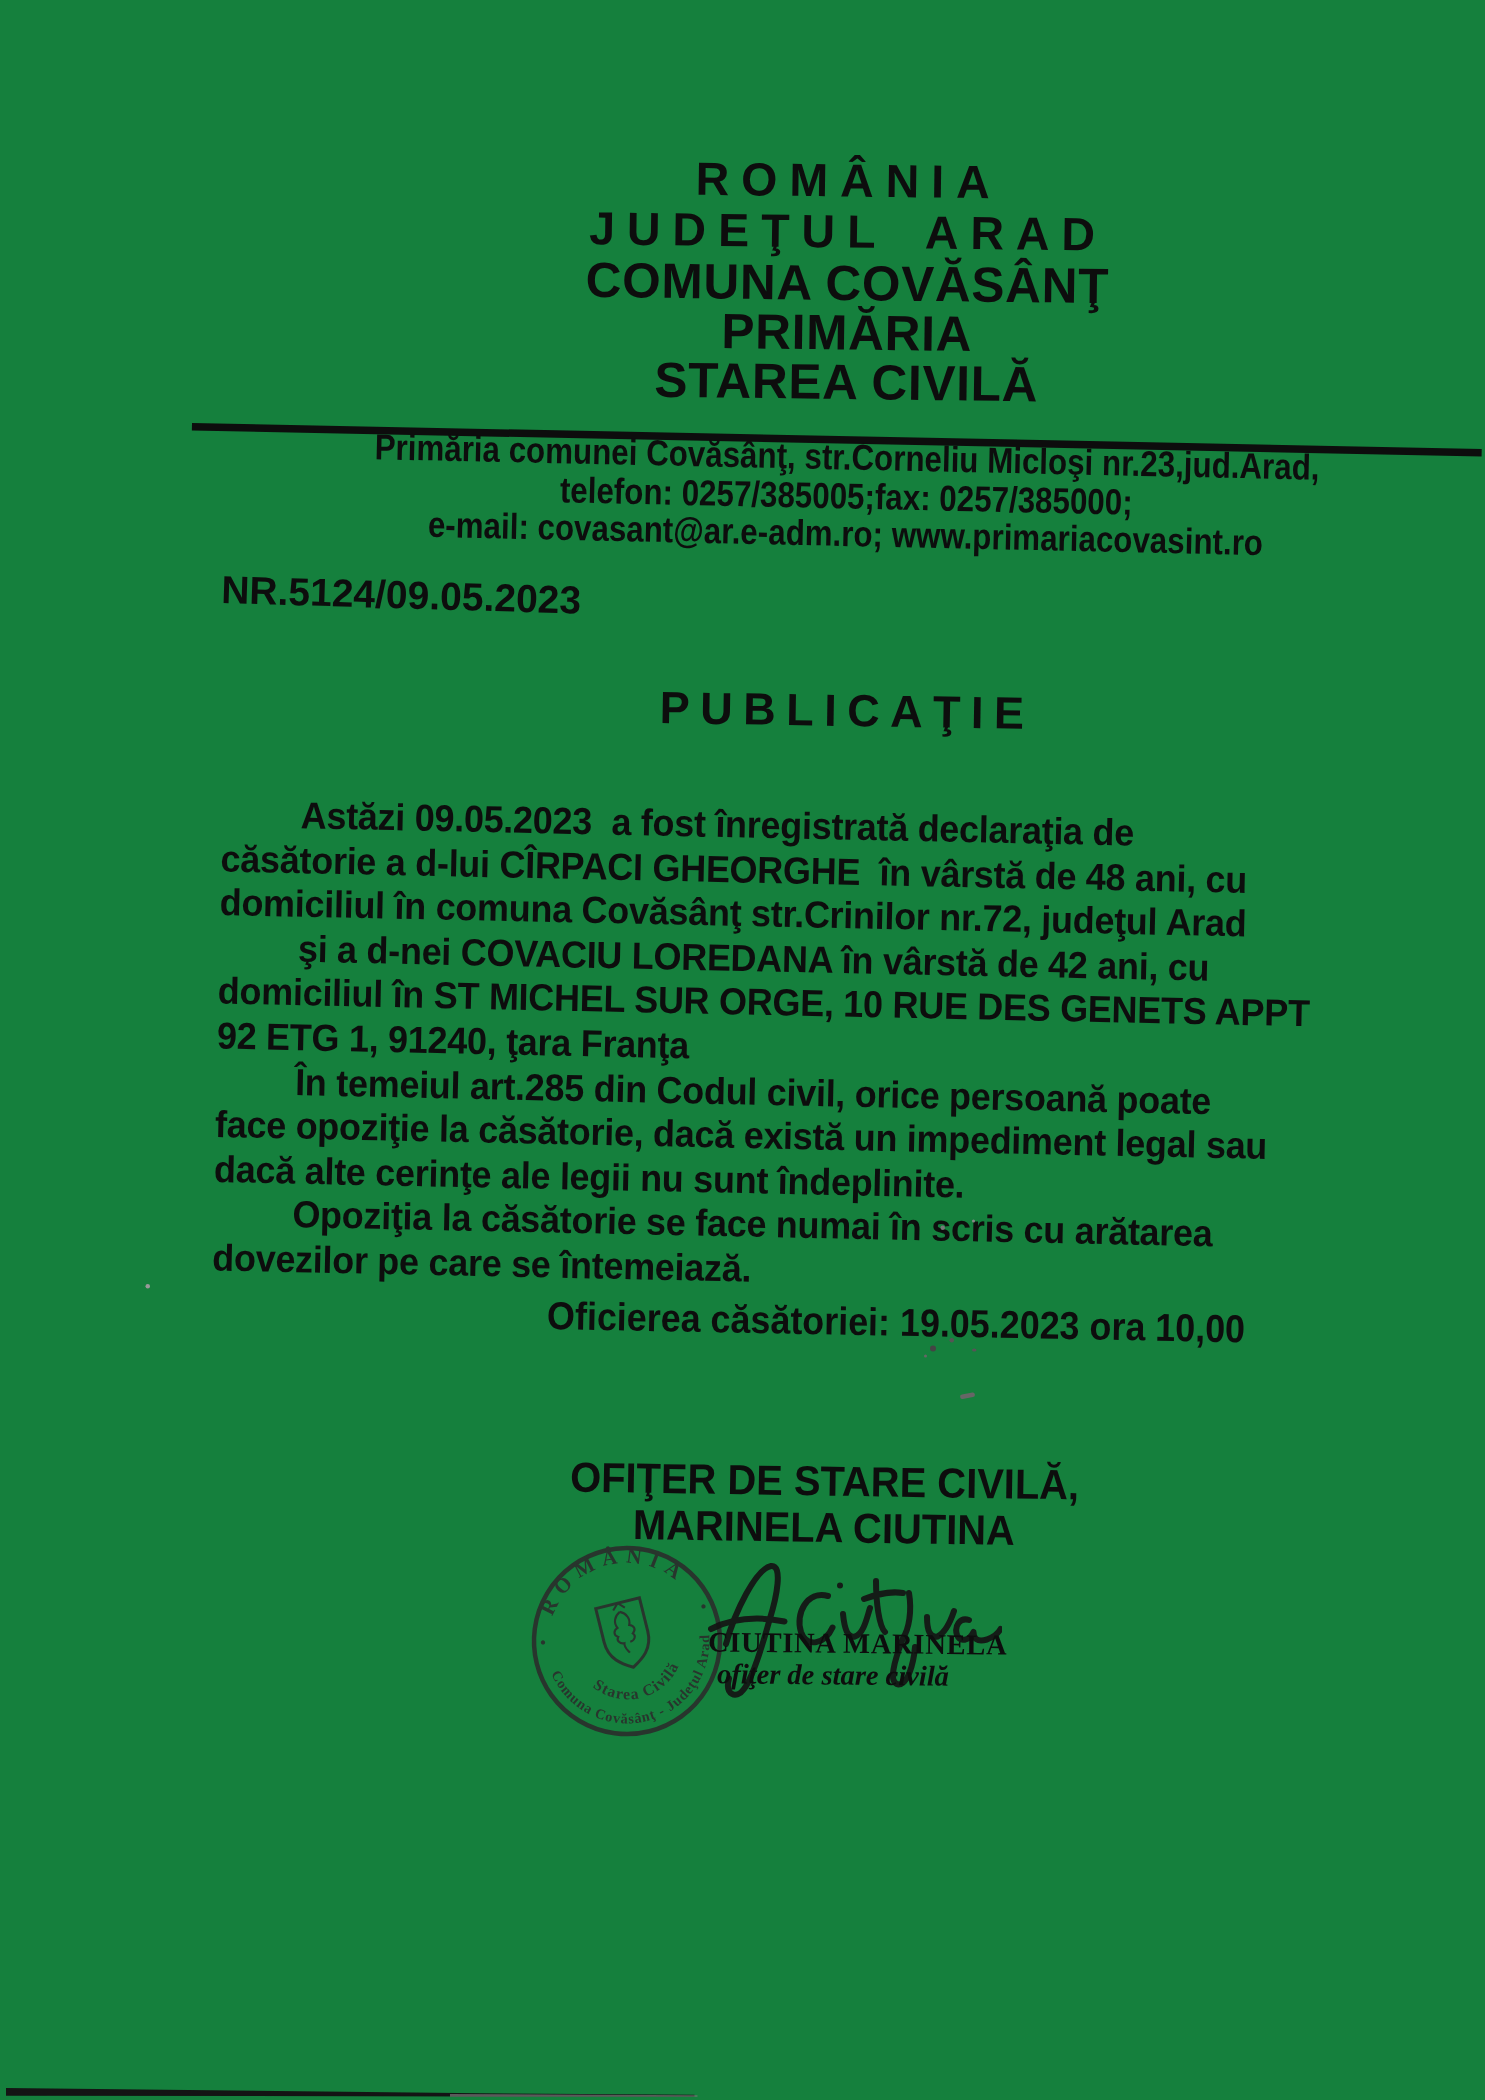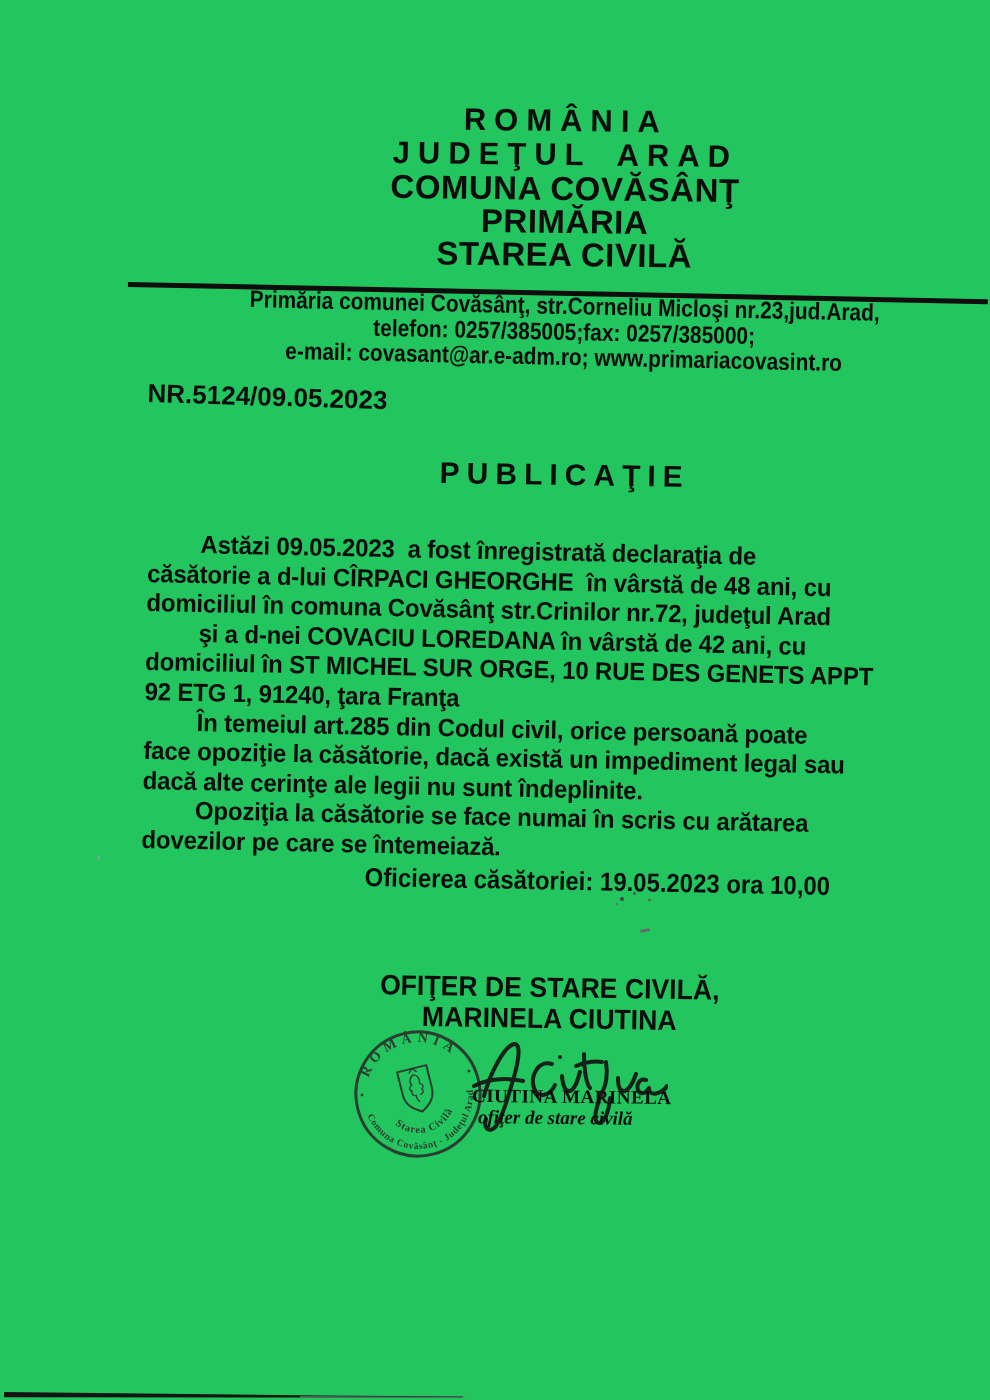--- a/index.html
+++ b/index.html
@@ -1,16 +1,16 @@
 <!DOCTYPE html>
 <html><head>
 <meta charset="utf-8">
 <style>
   html,body{margin:0;padding:0;background:#e8e8e8;}
-  .page{position:relative;width:990px;height:1400px;background:#22c55e;overflow:hidden;
+  .page{position:relative;width:990px;height:1400px;background:#15803d;overflow:hidden;
         font-family:"Liberation Sans",sans-serif;color:#0d0d0d;}
   .abs{position:absolute;}
 
   
   .head{left:140px;top:104px;width:850px;text-align:center;font-weight:bold;
         transform:rotate(0.7deg);transform-origin:50% 50%;}
   .h-a{font-size:31px;letter-spacing:8px;line-height:34px;white-space:pre;}
   .h-b{font-size:31px;letter-spacing:8px;word-spacing:10px;line-height:34px;white-space:pre;}
   .h-c{font-size:33px;letter-spacing:0.5px;line-height:33px;white-space:pre;}
 

